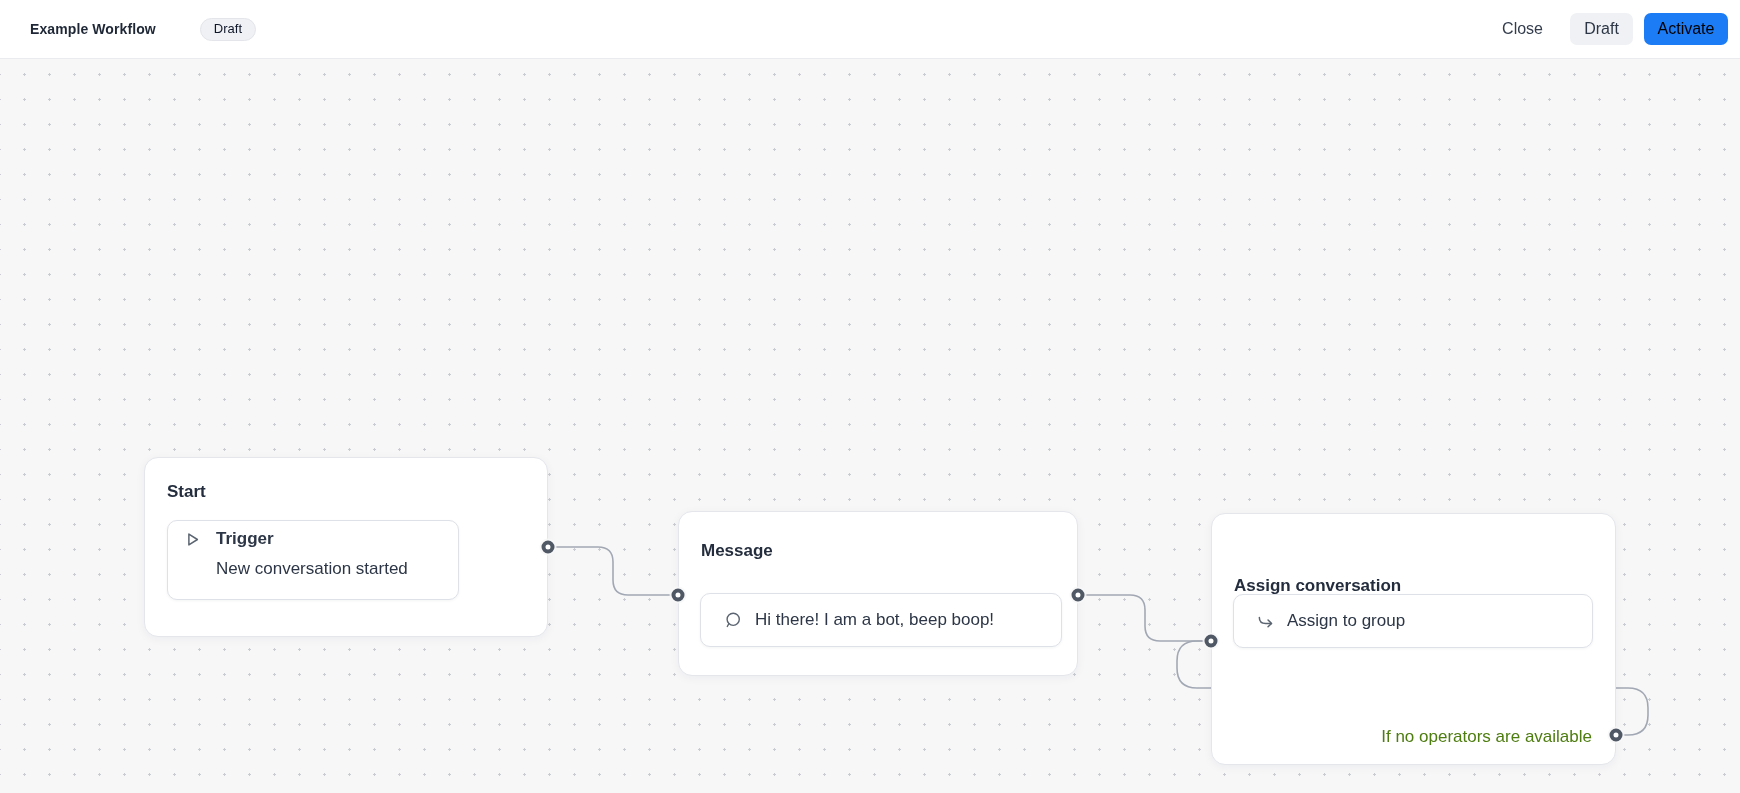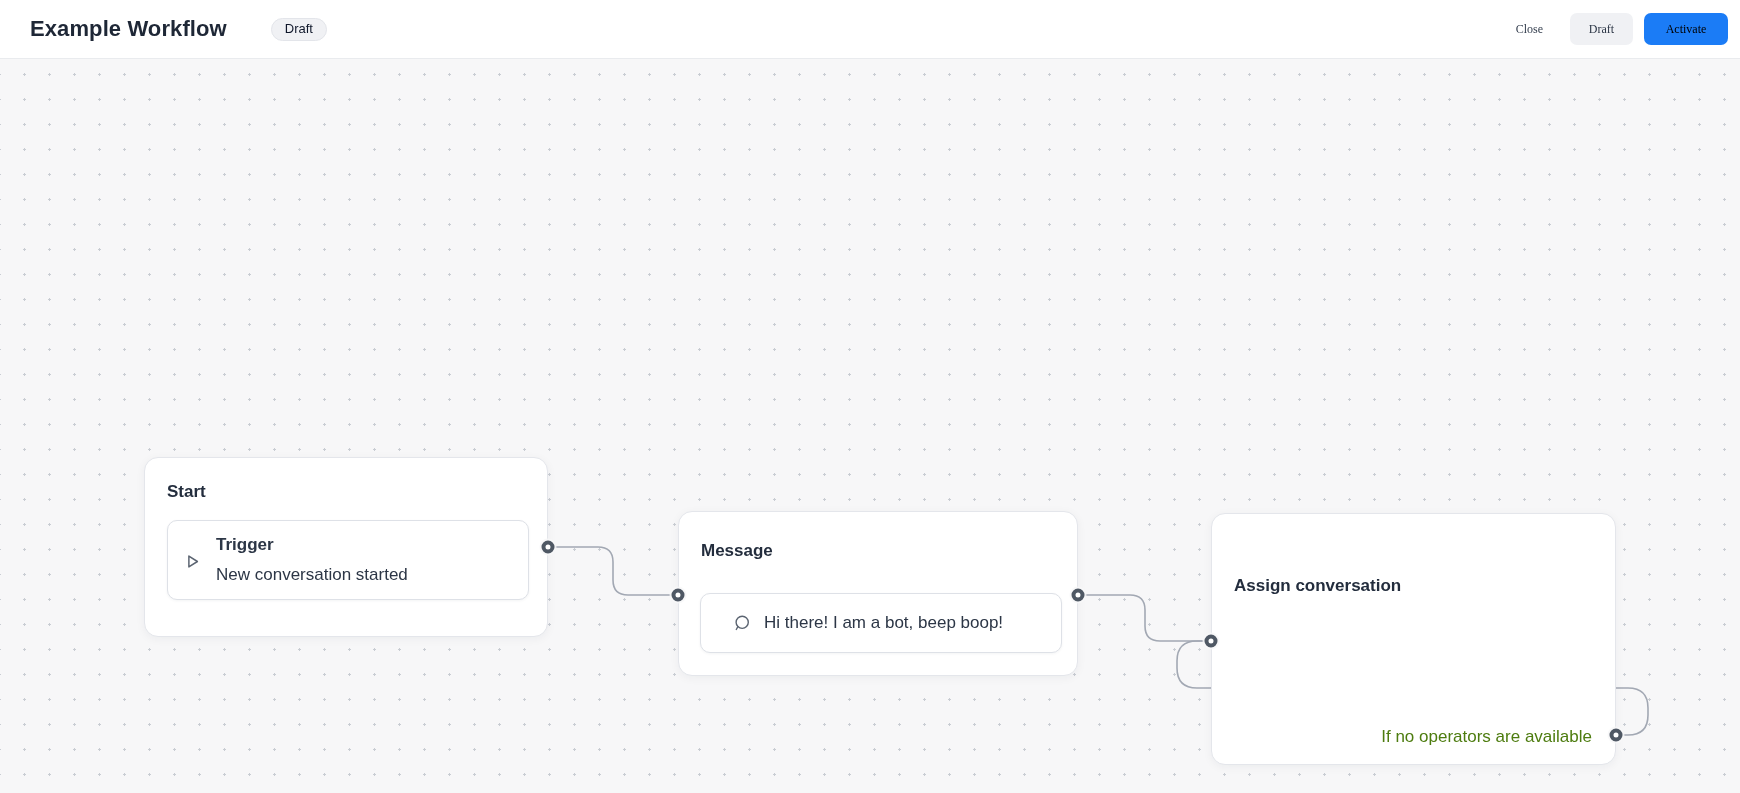--- a/index.html
+++ b/index.html
@@ -5,29 +5,29 @@
   * { margin:0; padding:0; box-sizing:border-box; }
   html,body { width:1740px; height:793px; overflow:hidden;
     font-family:"Liberation Sans","DejaVu Sans",sans-serif; }
 
   
   .topbar{
     position:relative; width:100%; height:59px; background:#ffffff;
     border-bottom:1px solid #e9ebee;
     display:flex; align-items:center; padding:0 12px 0 30px; z-index:10;
   }
-  .wf-title{ font-size:22px; font-weight:700; color:#1e2736; letter-spacing:.1px; }
+  .wf-title{ font-size:14px; font-weight:700; color:#1e2736; letter-spacing:.1px; }
   .status-badge{
     margin-left:44px; font-size:13px; color:#0f172a;
     background:#f0f1f4; border:1px solid #e3e5ea; border-radius:999px;
     padding:3px 13px 4px; line-height:14px;
   }
   .topbar-actions{ margin-left:auto; display:flex; align-items:center; }
-  .btn{ height:32px; border:none; border-radius:7px; font-size:12px;
-    font-family:Liberation Serif, serif; cursor:pointer; display:inline-flex; align-items:center;
+  .btn{ height:32px; border:none; border-radius:7px; font-size:16px;
+    font-family:Liberation Sans, sans-serif; cursor:pointer; display:inline-flex; align-items:center;
     justify-content:center; }
   .btn-ghost{ background:transparent; color:#333d4d; padding:0 14px; margin-right:13px; }
   .btn-soft{ background:#f0f1f4; color:#2c3646; width:63px; margin-right:11px; }
   .btn-primary{ background:#1b7cf6; color:#000000; width:84px; }
 
   
   .canvas{
     position:absolute; left:0; top:59px; width:1740px; height:734px;
     background-color:#f7f7f8;
     background-image:radial-gradient(circle,#c9cdd3 1px,rgba(201,205,211,0) 1.4px);
@@ -51,28 +51,28 @@
   #node-assign .node-title{ top:26px;margin-top:36px; }
 
   .card{
     position:absolute; background:#ffffff; border:1px solid #dee1e7;
     border-radius:10px; box-shadow:0 1px 3px rgba(25,35,60,.05);
     display:flex; align-items:center; color:#2c3646; font-size:17px;
   }
   .icon{ display:inline-flex; color:#5b6471; flex:0 0 auto; }
 
   
-  .trigger-card{ left:22px; top:62px; width:362px; height:80px; padding:13px 16px; align-items:center; }
+  .trigger-card{ left:22px; top:62px; width:292px; height:80px; padding:7px 16px; align-items:flex-start; }
   .trigger-icon-wrap{ margin-top:3px; }
   .trigger-text{ margin-left:15px; display:flex; flex-direction:column; }
   .trigger-title{ font-weight:700; line-height:22px; }
   .trigger-subtitle{ margin-top:8px; line-height:22px; }
 
   
-  .line-card{ height:60px; padding:0 32px; }
+  .line-card{ height:54px; padding:0 23px; }
   #message-card{ left:21px; top:81px; width:362px; }
   #assign-group-card{ left:21px; top:80px; width:360px; }
   #assign-operator-card{ left:21px; top:144px; width:360px; }
   .line-card .card-label{ margin-left:13px; white-space:nowrap; }
 
   .fallback-label{
     position:absolute; right:23px; top:213px; font-size:17px; color:#4d7c0f;
     white-space:nowrap;
   }
 
@@ -127,20 +127,29 @@
           <circle cx="9.2" cy="8.3" r="6.1"></circle>
           <path d="M4.9 12.7 L3.3 15.5"></path>
         </svg>
       </span>
       <span class="card-label">Hi there! I am a bot, beep boop!</span>
     </div>
   </div>
 
   <div class="node" id="node-assign">
     <div class="node-title">Assign conversation</div>
+    <div class="card line-card" id="assign-group-card">
+      <span class="icon">
+        <svg width="17" height="17" viewBox="0 0 16 16" fill="none" stroke="currentColor" stroke-width="1.4" stroke-linecap="round" stroke-linejoin="round">
+          <path d="M2.2 4.2 C2.2 8.2 4.7 9.8 8.2 9.8 L13.4 9.8"></path>
+          <path d="M10.4 6.6 L13.7 9.8 L10.4 13"></path>
+        </svg>
+      </span>
+      <span class="card-label">Assign to group</span>
+    </div>
     <div class="fallback-label">If no operators are available</div>
   </div>
 
   <div class="handle" style="left:548px;  top:488px;"></div>
   <div class="handle" style="left:678px;  top:536px;"></div>
   <div class="handle" style="left:1078px; top:536px;"></div>
   <div class="handle" style="left:1211px; top:582px;"></div>
   <div class="handle" style="left:1616px; top:676px;"></div>
 </div>
 

